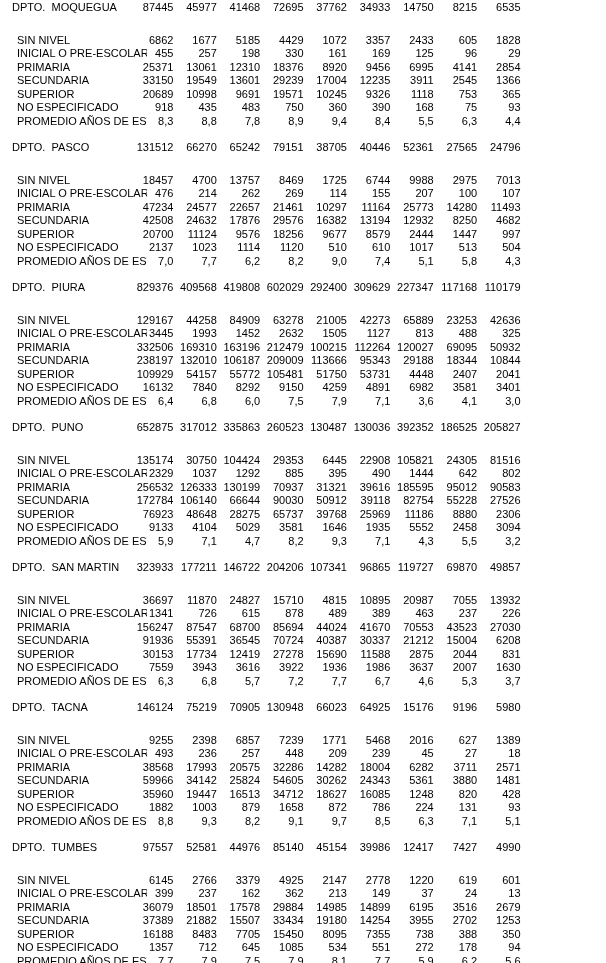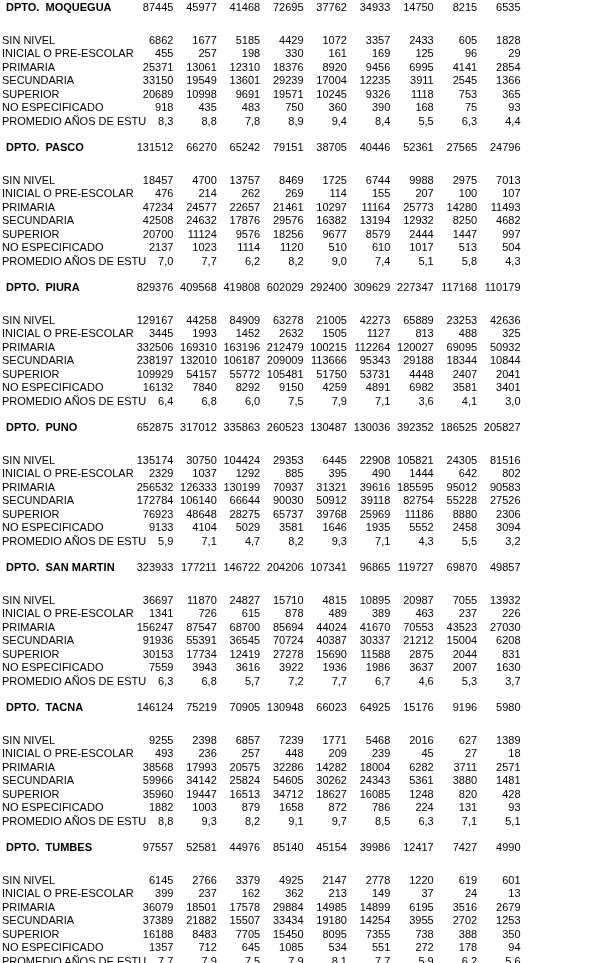--- a/index.html
+++ b/index.html
@@ -35,26 +35,25 @@
     white-space: pre;
   }
   .gap {
     height: 19px;
   }
   .cell {
     height: 13.5px;
   }
   .label {
     overflow: hidden;
-    padding-left: 2px;
+    padding-left: 17px;
     box-sizing: border-box;
   }
   .dept-row .label {
-    padding-left: 6px;
-    font-weight: bold;
+    padding-left: 12px;
   }
   .num {
     position: relative;
   }
   .num span {
     position: absolute;
     right: 0;
     top: 0;
     white-space: pre;
   }

